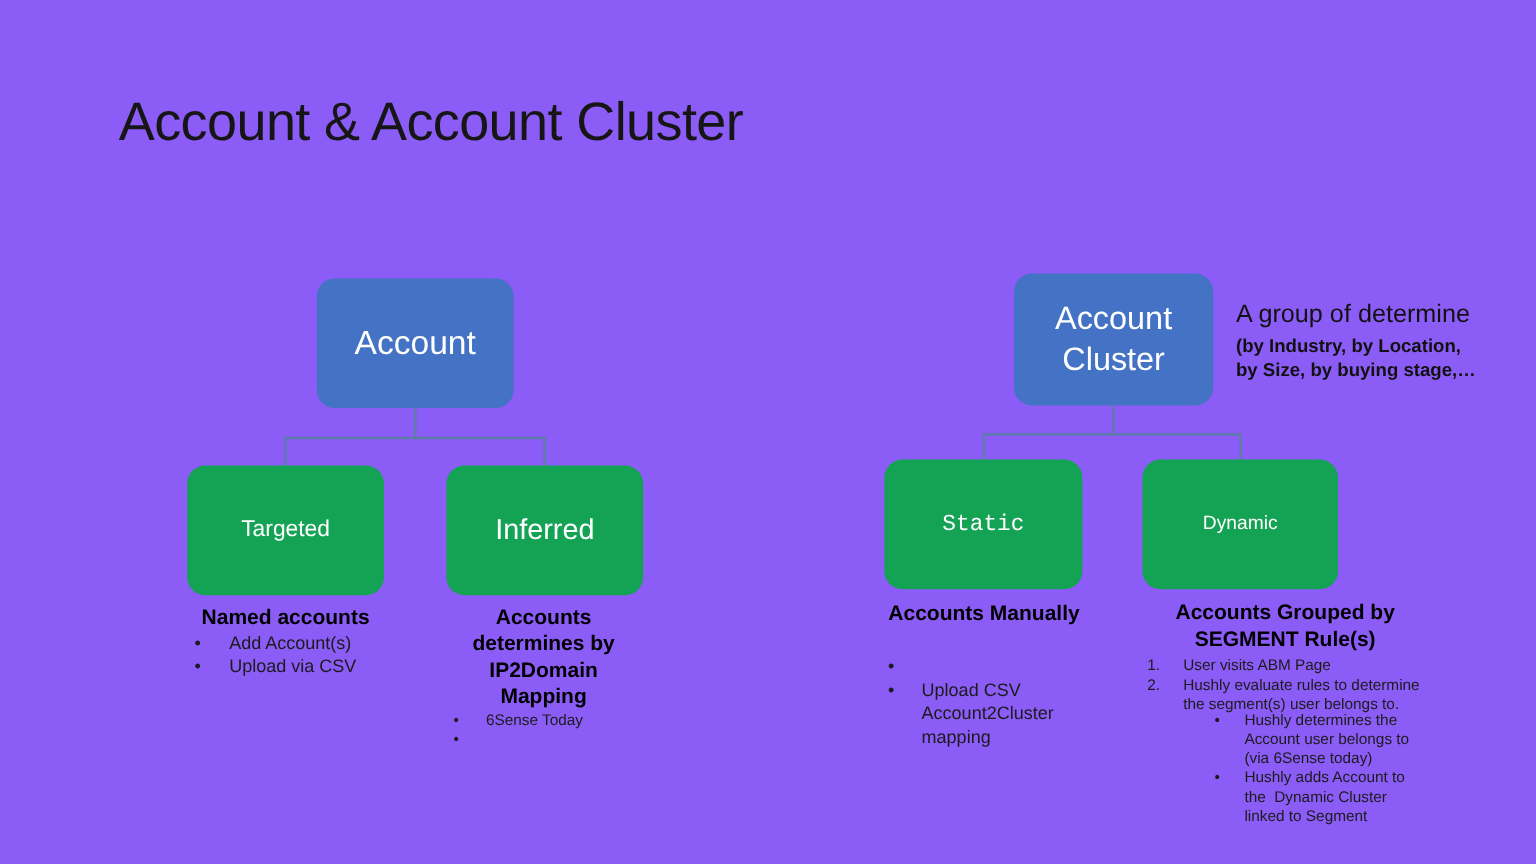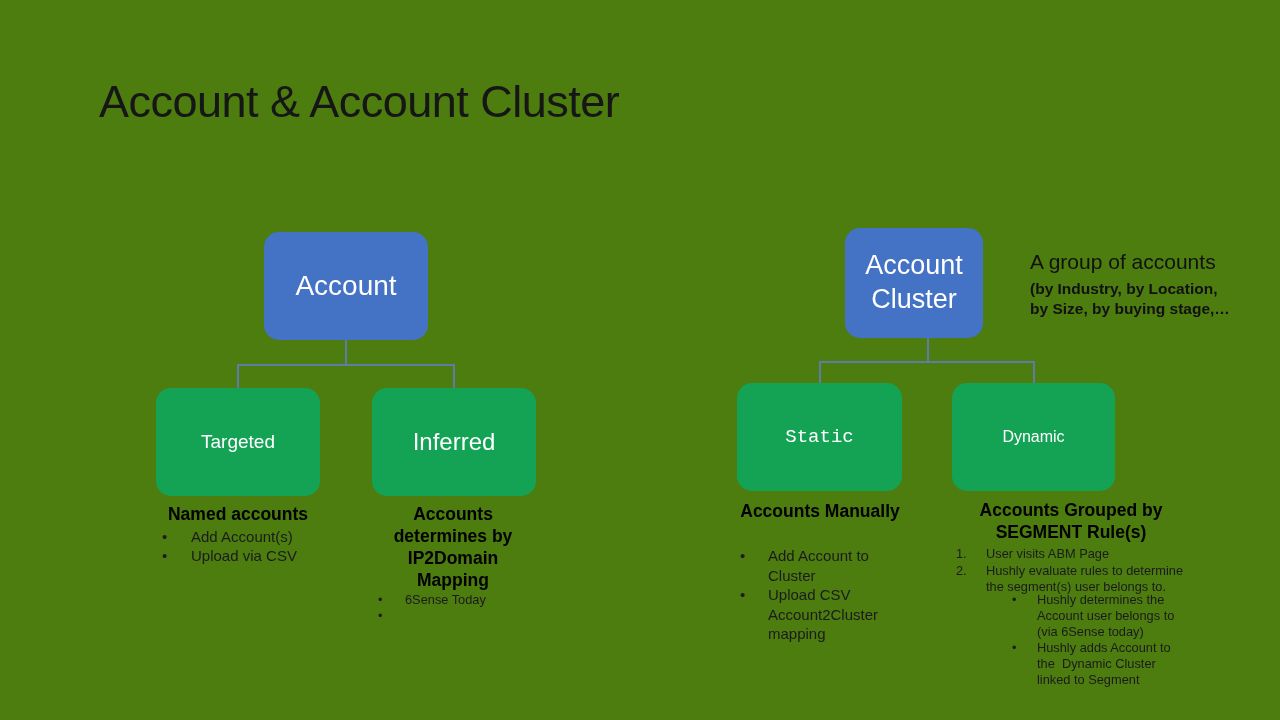--- a/index.html
+++ b/index.html
@@ -5,37 +5,37 @@
   :root{
     --root-box:#4472C4;
     --child-box:#14A354;
     --connector:#5E7CA8;
     --box-text:#FFFFFF;
     --ink:#1b1b1b;
   }
   *{margin:0;padding:0;box-sizing:border-box;}
   html,body{background:#fff;}
   body{font-family:"Liberation Sans",sans-serif;color:var(--ink);}
-  .slide{position:relative;width:1280px;height:720px;background:#4d7c0f;overflow:hidden;}
+  .slide{position:relative;width:1280px;height:720px;background:#8b5cf6;overflow:hidden;}
 
   .slide-title{
     position:absolute;left:99px;top:76px;
     font-size:45px;font-weight:300;letter-spacing:-0.5px;color:#161616;
   }
 
   .node{
     position:absolute;border-radius:15px;
     display:flex;align-items:center;justify-content:center;text-align:center;
     color:var(--box-text);
   }
   .node.root{background:var(--root-box);}
   .node.child{background:var(--child-box);}
 
   .box-account{left:264px;top:232px;width:164px;height:108px;font-size:28px;}
-  .box-cluster{left:845px;top:228px;width:138px;height:110px;font-size:27px;line-height:1.25;padding:0 14px;}
+  .box-cluster{left:845px;top:228px;width:166px;height:110px;font-size:27px;line-height:1.25;padding:0 14px;}
   .box-targeted{left:156px;top:388px;width:164px;height:108px;font-size:19px;}
   .box-inferred{left:372px;top:388px;width:164px;height:108px;font-size:24px;}
   .box-static{left:737px;top:383px;width:165px;height:108px;font-size:19px;font-family:Liberation Mono, monospace;}
   .box-dynamic{left:952px;top:383px;width:163px;height:108px;font-size:16px;}
 
   .conn{position:absolute;background:var(--connector);}
   .conn.v{width:2px;}
   .conn.h{height:2px;}
 
   .annotation{position:absolute;left:1030px;top:250px;width:250px;}
@@ -124,21 +124,21 @@
     <div class="li">
       <span class="marker">•</span>
     </div>
   </div>
 
   <div class="node root box-cluster">
     <span>Account Cluster</span>
   </div>
 
   <div class="annotation">
-    <div class="big">A group of accounts</div>
+    <div class="big">A group of determine</div>
     <div class="small">(by Industry, by Location,</div>
     <div class="small">by Size, by buying stage,…</div>
   </div>
 
   <div class="conn v" style="left:927px;top:338px;height:25px;"></div>
   <div class="conn h" style="left:819px;top:361px;width:216px;"></div>
   <div class="conn v" style="left:819px;top:361px;height:22px;"></div>
   <div class="conn v" style="left:1033px;top:361px;height:22px;"></div>
 
   <div class="node child box-static">
@@ -147,21 +147,20 @@
   <div class="node child box-dynamic">
     <span>Dynamic</span>
   </div>
 
   <div class="heading h-col3">
     <div>Accounts Manually</div>
   </div>
   <div class="list list-col3">
     <div class="li">
       <span class="marker">•</span>
-      <span class="txt">Add Account to Cluster</span>
     </div>
     <div class="li">
       <span class="marker">•</span>
       <span class="txt">Upload CSV Account2Cluster mapping</span>
     </div>
   </div>
 
   <div class="heading h-col4">
     <div>Accounts Grouped by</div>
     <div>SEGMENT Rule(s)</div>

